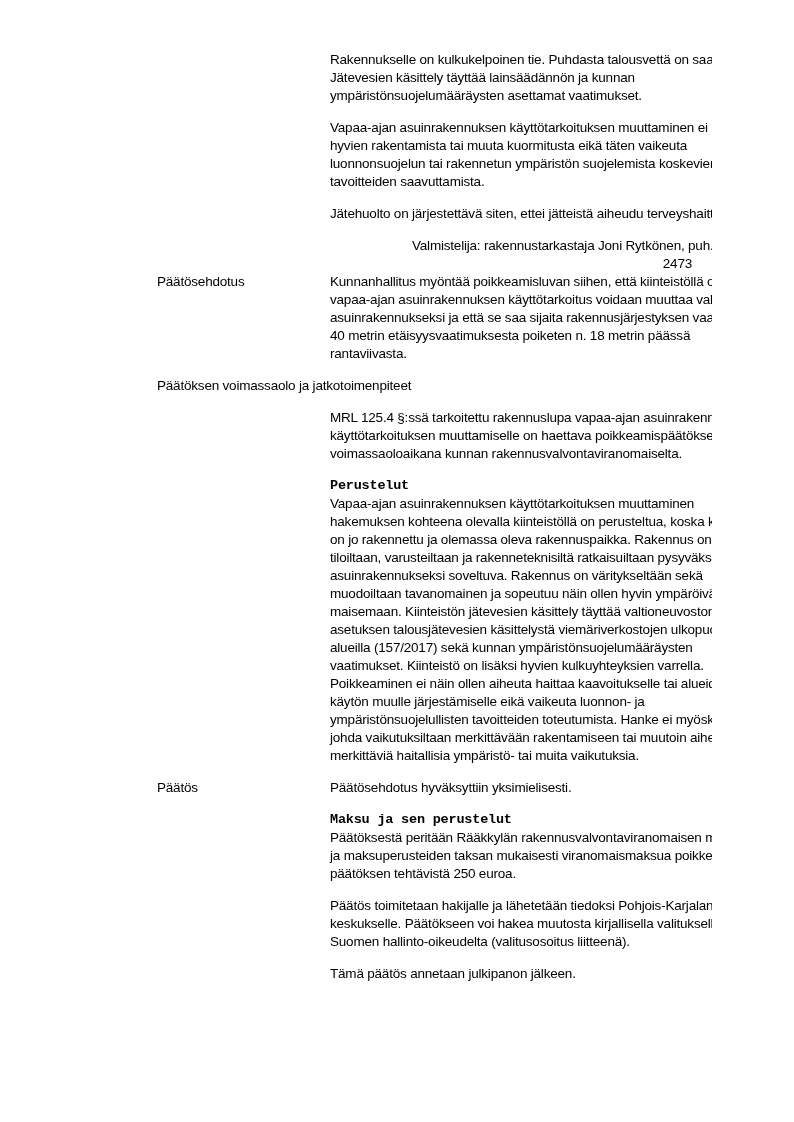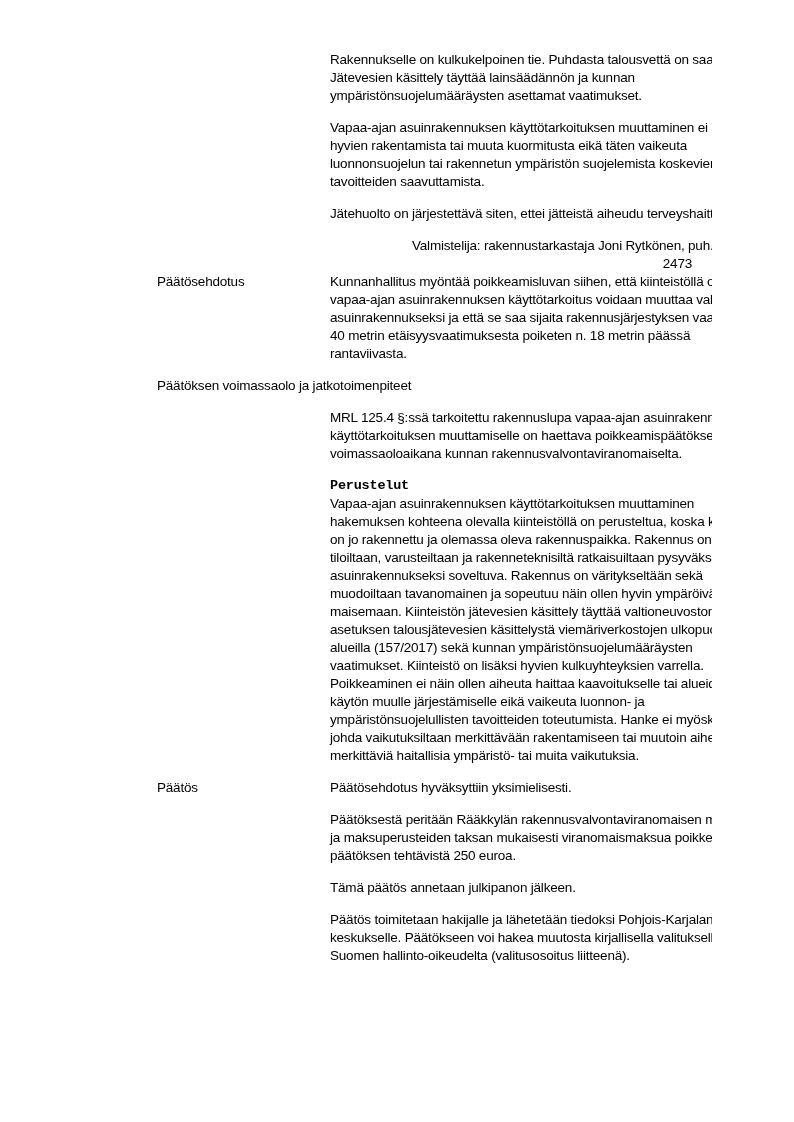--- a/index.html
+++ b/index.html
@@ -124,24 +124,25 @@
     <div class="row">
       <div class="label-col">Päätös</div>
       <div class="body-col">
         <p class="para">Päätösehdotus hyväksyttiin yksimielisesti.</p>
       </div>
     </div>
 
     <div class="row">
       <div class="label-col"></div>
       <div class="body-col">
+        <p class="subheading">Maksu ja sen perustelut</p>
         <p class="para">Päätöksestä peritään Rääkkylän rakennusvalvontaviranomaisen maksujen
 ja maksuperusteiden taksan mukaisesti viranomaismaksua poikkeamis-
 päätöksen tehtävistä 250 euroa.</p>
-        <p class="para">Tämä päätös annetaan julkipanon jälkeen.</p>
         <p class="para">Päätös toimitetaan hakijalle ja lähetetään tiedoksi Pohjois-Karjalan ELY-
 keskukselle. Päätökseen voi hakea muutosta kirjallisella valituksella Itä-
 Suomen hallinto-oikeudelta (valitusosoitus liitteenä).</p>
+        <p class="para">Tämä päätös annetaan julkipanon jälkeen.</p>
       </div>
     </div>
 
   </div>
 </div>
 
 </body></html>

